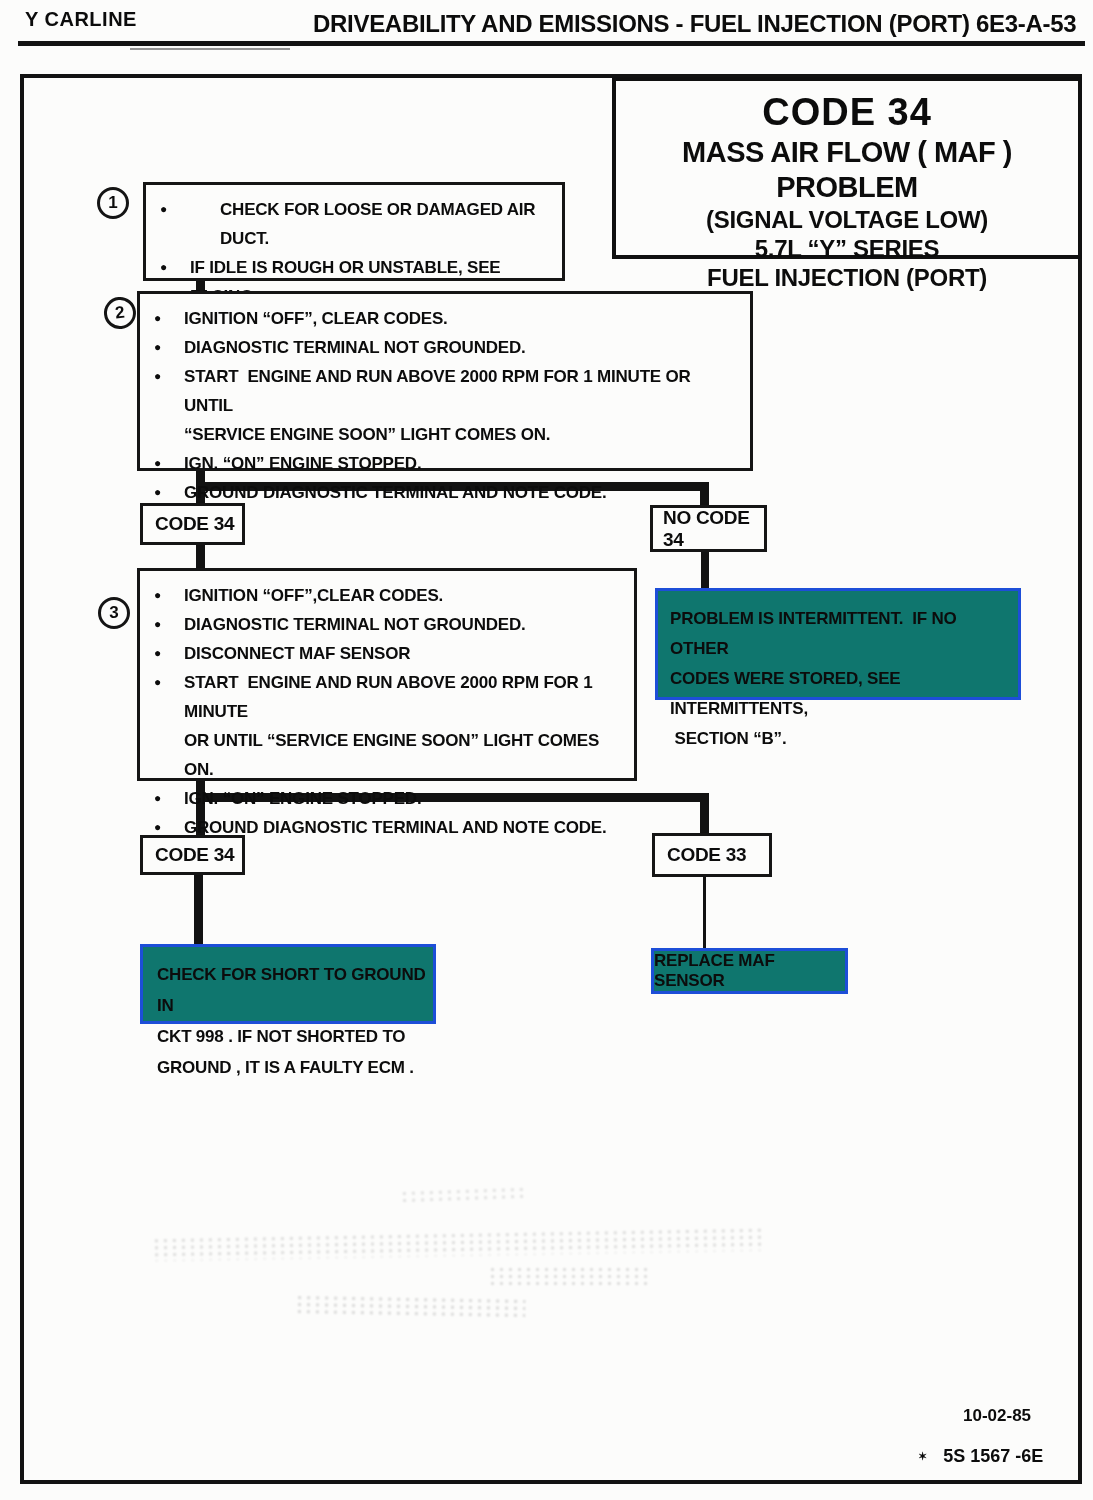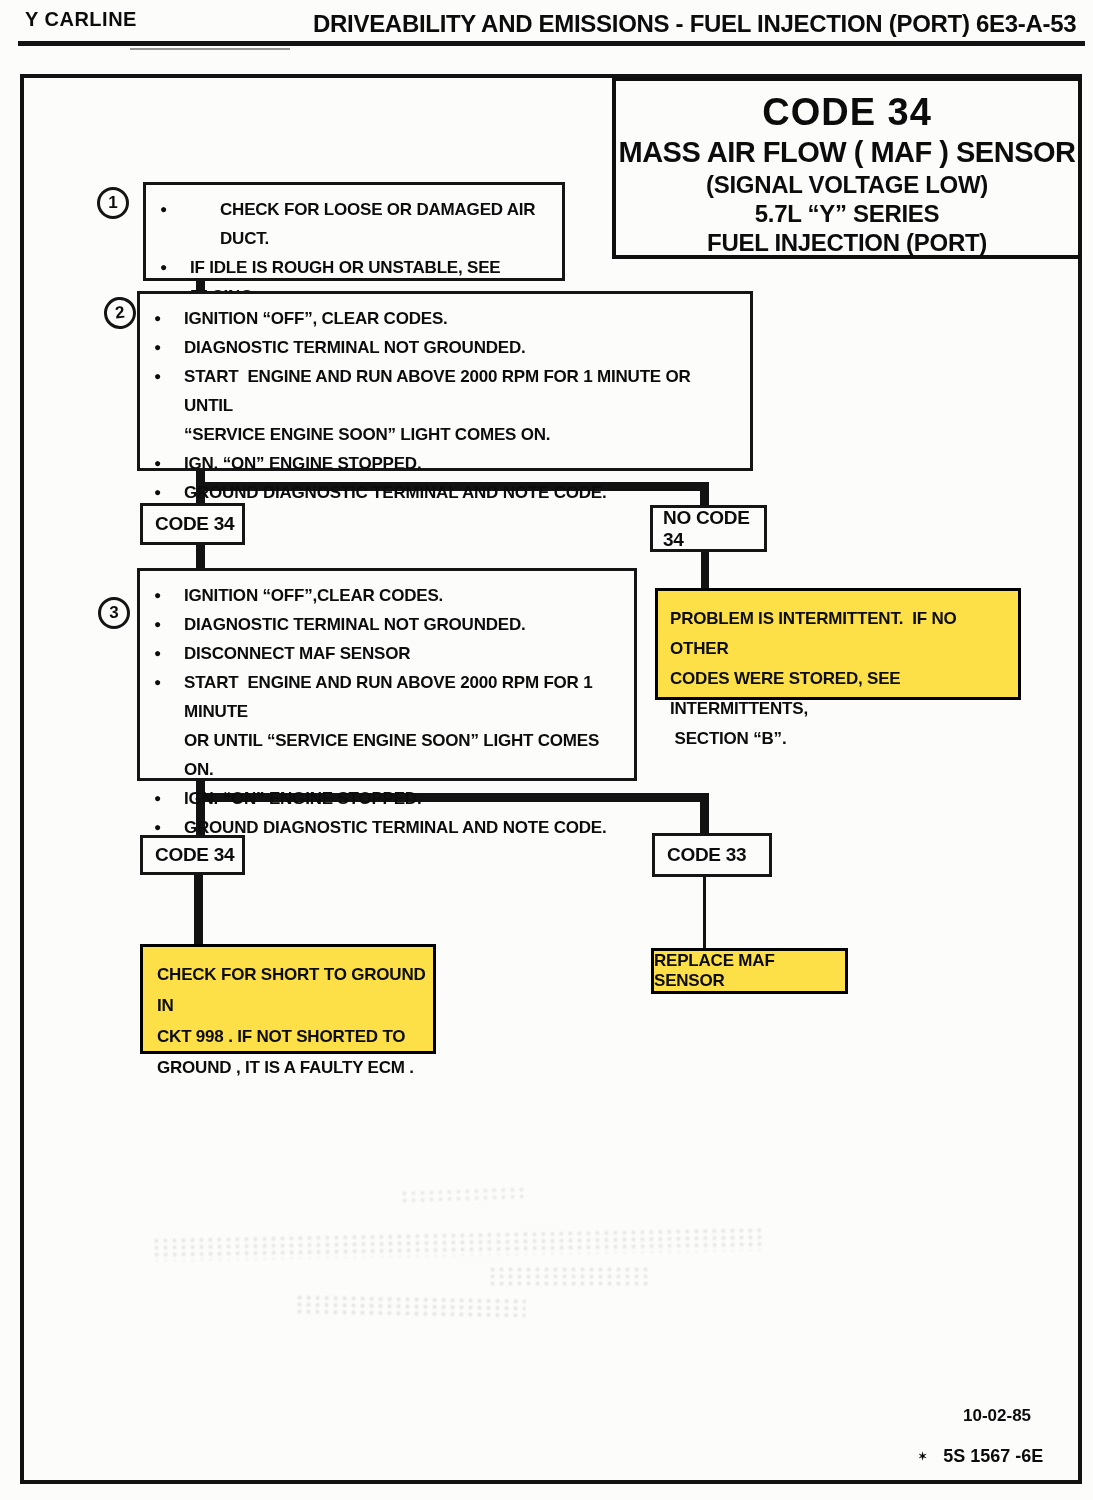--- a/index.html
+++ b/index.html
@@ -54,24 +54,24 @@
   .v10{left:194px;top:875px;width:9px;height:70px;}
   .v11{left:703px;top:877px;width:3px;height:71px;}
   
   .lblbox{position:absolute;border:3px solid #151515;box-sizing:border-box;background:#fcfcfb;z-index:2;
     display:flex;align-items:center;font-size:19px;letter-spacing:-0.3px;padding-left:12px;}
   .code34a{left:140px;top:503px;width:105px;height:42px;}
   .nocode34{left:650px;top:505px;width:117px;height:47px;padding-left:10px;}
   .code34b{left:140px;top:835px;width:105px;height:40px;}
   .code33{left:652px;top:833px;width:120px;height:44px;}
   
-  .resbox{position:absolute;border:3px solid #000000;box-sizing:border-box;background:#fde047;z-index:2;
+  .resbox{position:absolute;border:3px solid #1d4ed8;box-sizing:border-box;background:#0f766e;z-index:2;
     font-size:17px;letter-spacing:-0.2px;}
   .problem{left:655px;top:588px;width:366px;height:112px;padding:13px 8px 0 12px;line-height:30px;}
-  .checkgnd{left:140px;top:944px;width:296px;height:110px;padding:12px 4px 0 14px;line-height:31px;}
+  .checkgnd{left:140px;top:944px;width:296px;height:80px;padding:12px 4px 0 14px;line-height:31px;}
   .replace{left:651px;top:948px;width:197px;height:46px;display:flex;align-items:center;justify-content:center;
     padding:0;}
   .mlt{white-space:pre-wrap;}
   
   .foot-note{position:absolute;left:158px;top:1383px;font-size:17.5px;white-space:pre-wrap;letter-spacing:-0.4px;}
   .foot-date{position:absolute;left:963px;top:1406px;font-size:17px;}
   .foot-doc{position:absolute;left:918px;top:1446px;font-size:18px;display:flex;align-items:center;}
   .foot-star{font-size:11px;margin-right:16px;}
   
   .smudge{position:absolute;opacity:.35;filter:blur(1.2px);z-index:0;
@@ -89,21 +89,21 @@
 
   <div class="hdr-carline">Y CARLINE</div>
   <div class="hdr-title">DRIVEABILITY AND EMISSIONS - FUEL INJECTION (PORT) 6E3-A-53</div>
   <div class="hdr-rule"></div>
   <div class="hdr-rule2"></div>
 
   <div class="frame"></div>
 
   <div class="title-box">
     <div class="tb-code">CODE 34</div>
-    <div class="tb-l1">MASS  AIR  FLOW ( MAF ) SENSOR</div>
+    <div class="tb-l1">MASS  AIR  FLOW ( MAF ) PROBLEM</div>
     <div class="tb-sub">(SIGNAL VOLTAGE LOW)</div>
     <div class="tb-sub">5.7L “Y” SERIES</div>
     <div class="tb-sub">FUEL INJECTION (PORT)</div>
   </div>
 
   <div class="conn v1"></div>
   <div class="conn v2"></div>
   <div class="conn h1"></div>
   <div class="conn d1"></div>
   <div class="conn s1"></div>

